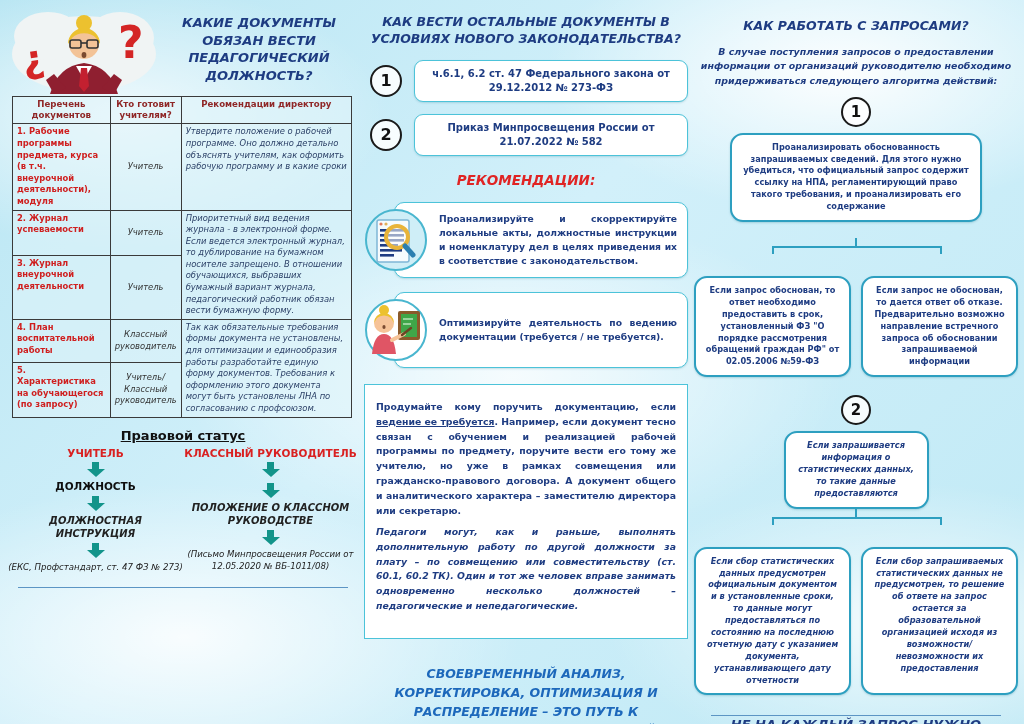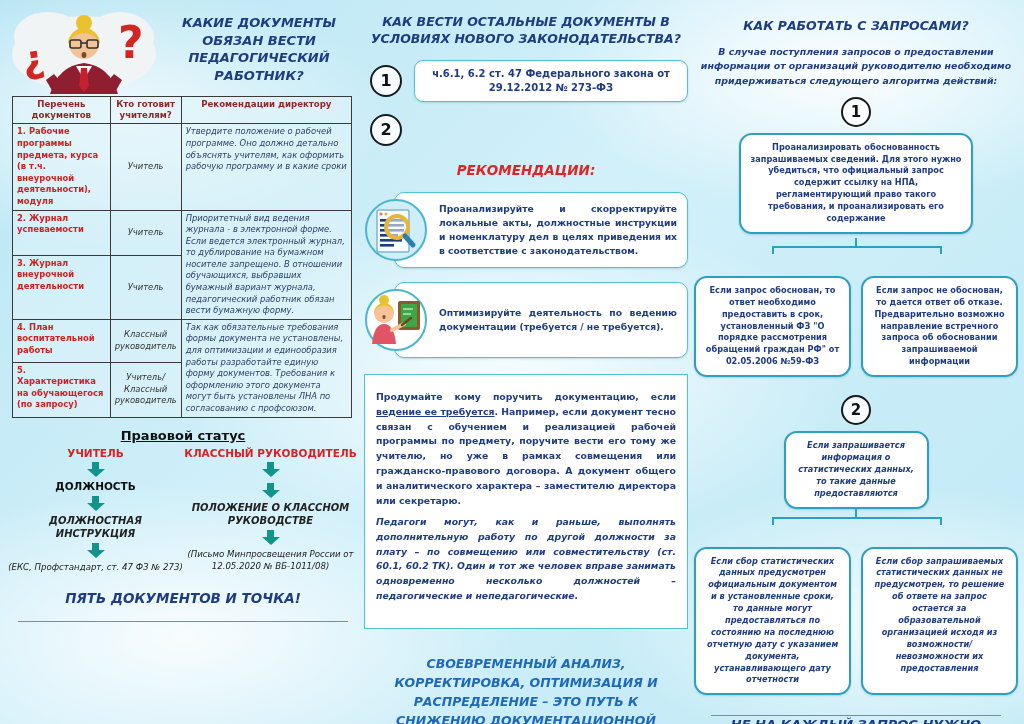--- a/index.html
+++ b/index.html
@@ -59,21 +59,21 @@
   .note-box{margin-top:16px;background:#fff;border:1.9px solid #4cc3d9;padding:15px 11px;color:#1e3c82;font-weight:bold;font-size:9.3px;line-height:1.6;text-align:justify;}
   .note-box .p2{margin-top:6px;font-style:italic;}
   .u{text-decoration:underline;}
   .mid-conclusion{margin:26px auto 0;padding:0 18px;font-size:12.5px;color:#1d68bb;font-weight:bold;font-style:italic;text-align:center;line-height:1.5;}
 
   
   .right-title{font-size:12.5px;margin-top:18px;}
   .right-subtitle{margin-top:10px;padding:0 4px;text-align:center;color:#1e3c82;font-style:italic;font-weight:bold;font-size:9.4px;line-height:1.55;}
   .step-circle{margin:8px auto 0;width:26px;height:26px;border-radius:50%;border:2.2px solid #1a1a1a;background:rgba(255,255,255,.85);display:flex;align-items:center;justify-content:center;font-weight:bold;font-size:15px;color:#111;}
   .fc-box{background:#fff;border:2.6px solid #2d9fc0;border-radius:13px;box-shadow:0 1px 2px rgba(60,140,160,.3);padding:7px 9px;color:#1e3c82;font-weight:bold;font-size:8.2px;text-align:center;line-height:1.45;box-sizing:border-box;}
-  .fc-main{width:234px;margin:6px auto 4px;}
+  .fc-main{width:252px;margin:6px auto 16px;}
   .fc-mid{width:145px;margin:6px auto 0;font-style:italic;}
   .fc-row{display:flex;justify-content:space-between;margin-top:22px;}
   .fc-row .fc-box{width:157px;}
   .fc-row .italic{font-style:italic;}
   .split{position:relative;height:16px;}
   .split i{position:absolute;background:#2d9fc0;display:block;}
   .split .v-top{left:161px;top:0;width:2px;height:8px;}
   .split .h{top:8px;height:2px;}
   .split .v-l{top:8px;width:2px;height:8px;}
   .split .v-r{top:8px;width:2px;height:8px;}
@@ -103,21 +103,21 @@
         <path d="M68,60 L76,74 L84,60 Z" fill="#ffffff"></path>
         <path d="M73,62 L79,62 L81,80 L76,86 L71,80 Z" fill="#c32030"></path>
         <circle cx="76" cy="38" r="15" fill="#f3c397"></circle>
         <path d="M60,38 a16,16 0 0 1 32,0 l-4,-6 a14,10 0 0 0 -24,0 Z" fill="#ecc12f"></path>
         <circle cx="76" cy="17" r="8" fill="#ecc12f"></circle>
         <rect x="62" y="34" width="11" height="8" rx="2" fill="none" stroke="#333" stroke-width="1.6"></rect>
         <rect x="79" y="34" width="11" height="8" rx="2" fill="none" stroke="#333" stroke-width="1.6"></rect>
         <line x1="73" y1="37" x2="79" y2="37" stroke="#333" stroke-width="1.6"></line>
         <ellipse cx="76" cy="49" rx="2.4" ry="3" fill="#7a4a30"></ellipse>
       </svg>
-      <div class="left-title title">КАКИЕ ДОКУМЕНТЫ ОБЯЗАН ВЕСТИ ПЕДАГОГИЧЕСКИЙ РАБОТНИК?</div>
+      <div class="left-title title">КАКИЕ ДОКУМЕНТЫ ОБЯЗАН ВЕСТИ ПЕДАГОГИЧЕСКИЙ ДОЛЖНОСТЬ?</div>
     </div>
 
     <table class="doc-table">
       <thead>
         <tr>
           <th>Перечень документов</th>
           <th>Кто готовит учителям?</th>
           <th>Рекомендации директору</th>
         </tr>
       </thead>
@@ -164,33 +164,33 @@
           <div class="t-red">КЛАССНЫЙ РУКОВОДИТЕЛЬ</div>
           <span class="arrow"></span>
           <span class="arrow"></span>
           <div class="t-italic">ПОЛОЖЕНИЕ О КЛАССНОМ РУКОВОДСТВЕ</div>
           <span class="arrow"></span>
           <div class="t-small">(Письмо Минпросвещения России от 12.05.2020 № ВБ-1011/08)</div>
         </div>
       </div>
     </div>
 
-    <div class="left-footer title">ПЯТЬ ДОКУМЕНТОВ И ТОЧКА!</div>
     <hr class="rule left-rule">
   </div>
 
   <div class="col col-mid">
     <div class="mid-title title">КАК ВЕСТИ ОСТАЛЬНЫЕ ДОКУМЕНТЫ В УСЛОВИЯХ НОВОГО ЗАКОНОДАТЕЛЬСТВА?</div>
 
     <div class="ref-row">
       <div class="num-circle">1</div>
       <div class="ref-box">ч.6.1, 6.2 ст. 47 Федерального закона от 29.12.2012 № 273-ФЗ</div>
     </div>
     <div class="ref-row">
       <div class="num-circle">2</div>
+      <div class="ref-box">Приказ Минпросвещения России от 21.07.2022 № 582</div>
     </div>
 
     <div class="rec-heading">РЕКОМЕНДАЦИИ:</div>
 
     <div class="rec-card-wrap">
       <svg class="rec-icon" viewBox="0 0 64 64">
         <circle cx="32" cy="32" r="30" fill="#cfeef7" stroke="#49b6cf" stroke-width="2"></circle>
         <rect x="13" y="12" width="32" height="42" rx="2" fill="#f6fbfd" stroke="#7fb6d6" stroke-width="1.5"></rect>
         <circle cx="17" cy="16" r="1.6" fill="#e27a5a"></circle>
           <circle cx="22" cy="16" r="1.6" fill="#e2b05a"></circle>

